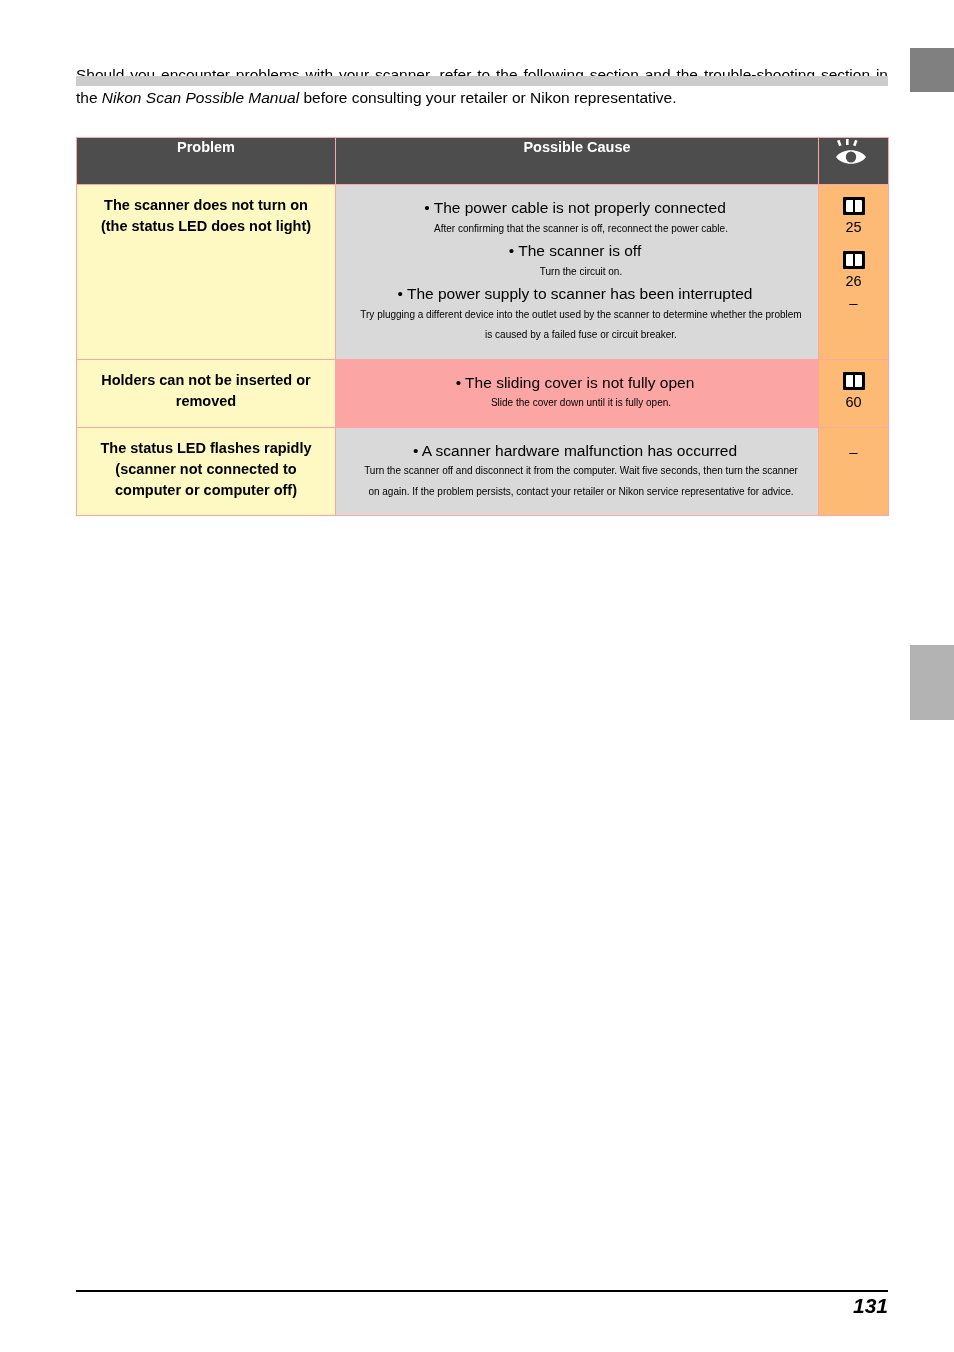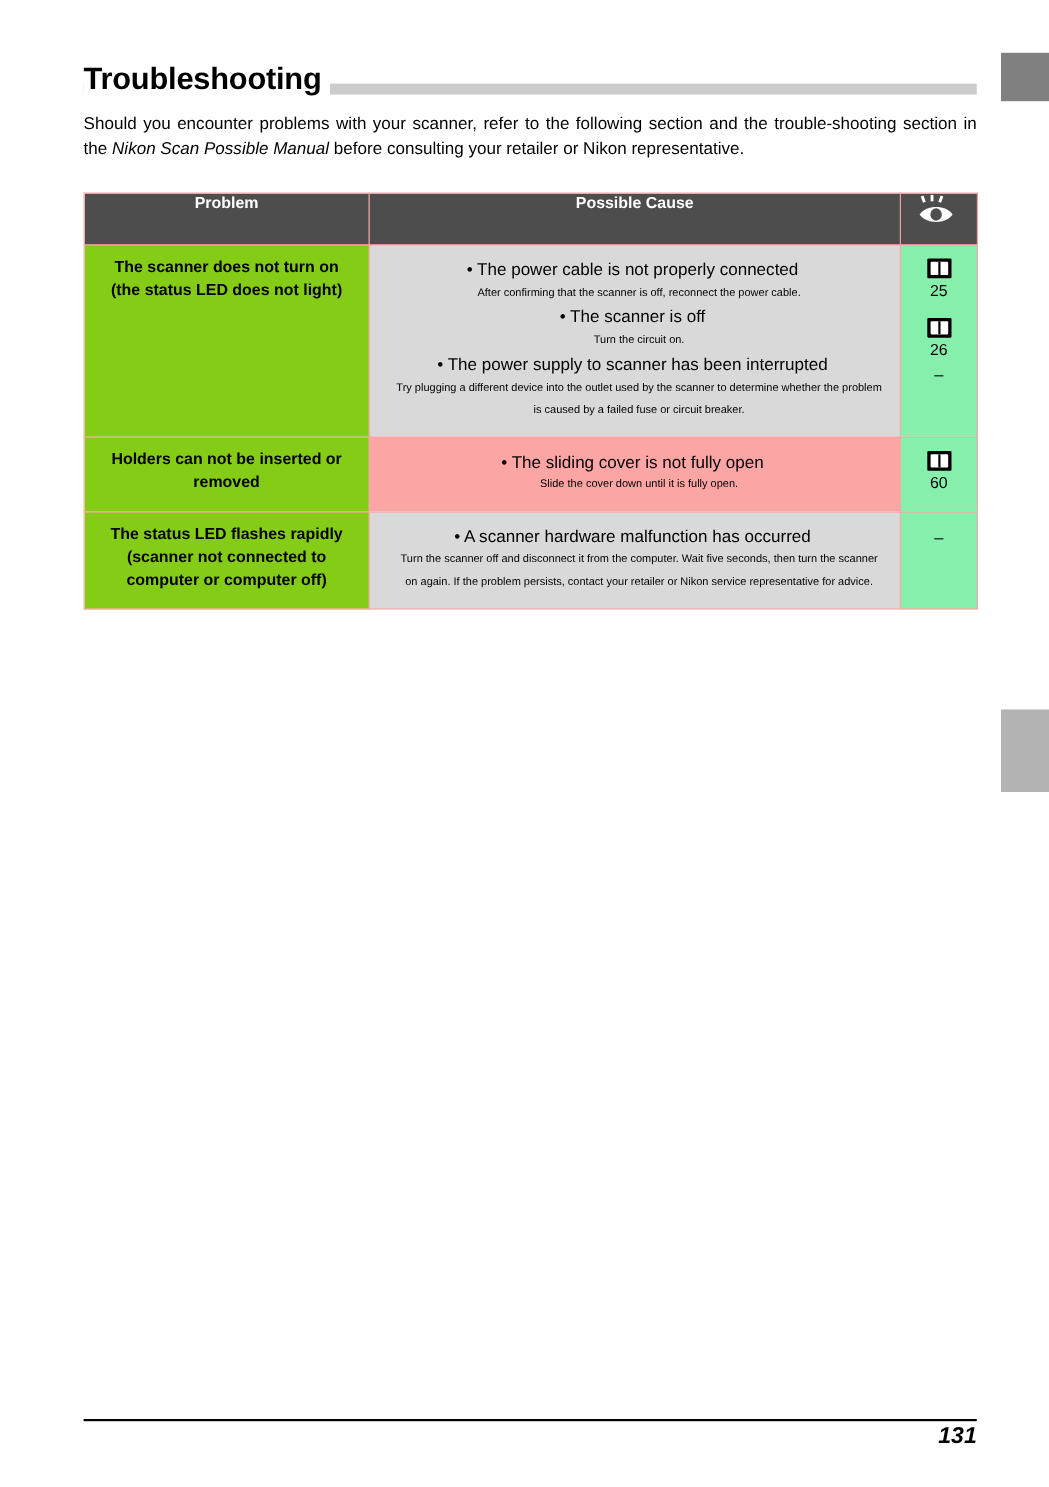--- a/index.html
+++ b/index.html
@@ -106,37 +106,37 @@
   }
   thead th.icon-col {
     background: #4d4d4d;
     width: 70px;
   }
   col.c1 { width: 259px; }
   col.c2 { width: 483px; }
   col.c3 { width: 70px; }
 
   td.problem {
-    background: #84cc16;
+    background: #fef9c3;
     text-align: center;
     font-weight: bold;
     font-size: 14.5px;
     line-height: 21px;
     padding: 10px 14px;
     vertical-align: middle;
   }
   td.cause {
     background: #d9d9d9;
     padding: 12px 14px 12px 10px;
     font-size: 15px;
     line-height: 21.5px;
     text-align: center;
   }
   td.ref {
-    background: #86efac;
+    background: #fdba74;
     text-align: center;
     padding-top: 12px;
     font-size: 14.5px;
     line-height: 20px;
   }
   tr.alt td.cause { background: #fca5a5; }
 
   .bullet-line {
     display: block;
     text-indent: -12px;
@@ -211,21 +211,20 @@
 
 <div class="page">
 
   <div class="corner-tab"></div>
   <div class="side-tab"></div>
 
   <div class="content">
 
     <div class="title-wrap">
       <div class="bar"></div>
-      <h1 class="title">Troubleshooting</h1>
     </div>
 
     <p class="intro"><span>Should you encounter problems with your scanner, refer to the following section and the trouble-shooting section in the </span><i>Nikon Scan Possible Manual</i><span> before consulting your retailer or Nikon representative.</span></p>
 
     <table class="tbl">
       <colgroup>
         <col class="c1">
           <col class="c2">
           <col class="c3">
       </colgroup>

